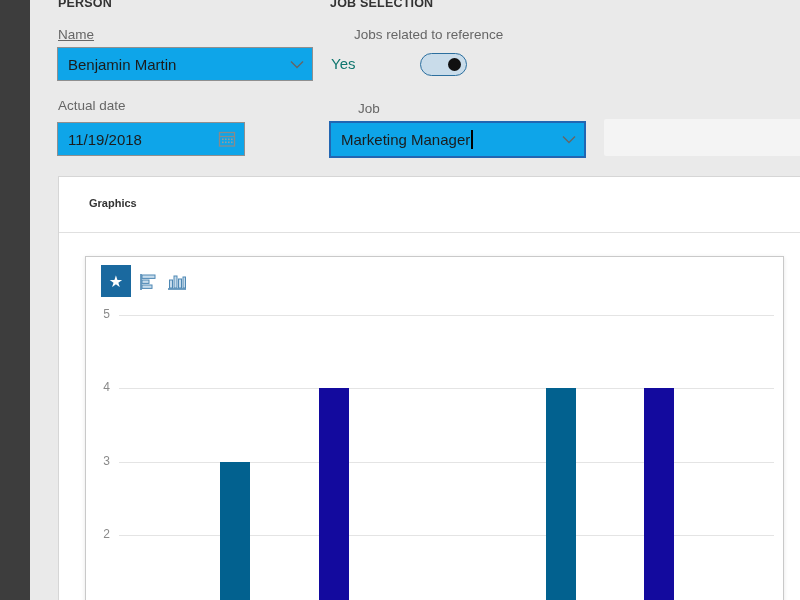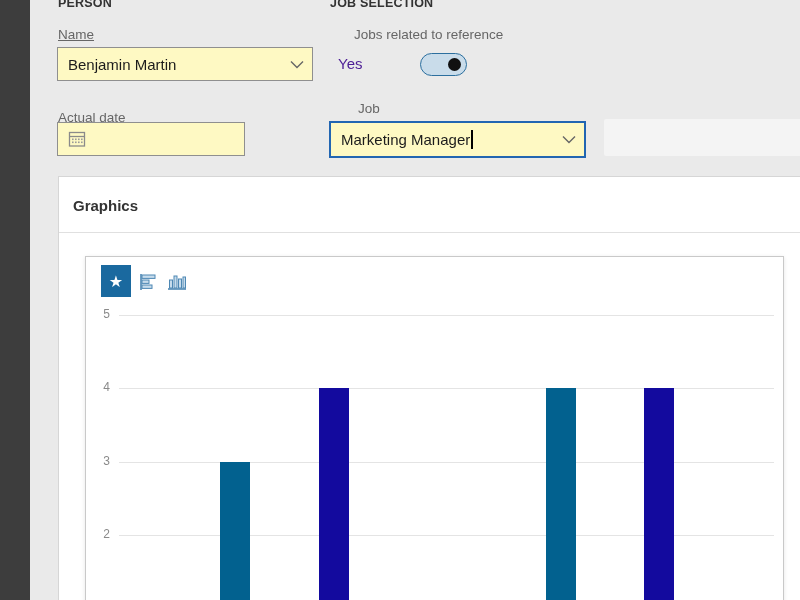--- a/index.html
+++ b/index.html
@@ -6,38 +6,38 @@
   html,body { width:800px; height:600px; overflow:hidden; background:#eaeaea;
               font-family:"Liberation Sans", sans-serif; }
   .abs { position:absolute; }
 
   
   #sidebar { left:0; top:0; width:30px; height:600px; background:#3d3d3d; }
 
   
   .section-title { font-size:12.5px; font-weight:700; color:#333; letter-spacing:.2px; }
   .field-label  { font-size:13.5px; color:#666; }
-  .input-box { background:#fef9c3; border:1px solid #8f8f8f; display:flex; align-items:center;
+  .input-box { background:#0ea5e9; border:1px solid #8f8f8f; display:flex; align-items:center;
                padding:0 8px 0 10px; font-size:15px; color:#1c1c1c; }
   .input-text { flex:1; white-space:nowrap; overflow:hidden; }
   .chevron { flex:0 0 auto; display:flex; align-items:center; }
   .caret { display:inline-block; width:1.5px; height:19px; background:#000; vertical-align:middle; margin-left:1px;}
 
   
   #toggle { left:420px; top:53px; width:47px; height:23px; border-radius:12px;
             background:#c9dcea; border:1.5px solid #2c6f9e; }
   #toggle-knob { position:absolute; right:5px; top:3.5px; width:13px; height:13px;
                  border-radius:50%; background:#111; }
 
   
   #graphics-panel { left:58px; top:176px; width:762px; height:450px; background:#fff;
                     border:1px solid #d6d6d6; }
   #panel-header { position:absolute; left:0; top:0; width:100%; height:56px;
                   border-bottom:1px solid #e0e0e0; }
-  #panel-title { position:absolute; left:14px; top:20px; font-size:15px; font-weight:700; color:#333; }
+  #panel-title { position:absolute; left:30px; top:20px; font-size:11px; font-weight:700; color:#333; }
 
   
   #chart-card { position:absolute; left:26px; top:79px; width:699px; height:420px;
                 background:#fff; border:1px solid #c9c9c9; box-shadow:0 1px 4px rgba(0,0,0,.10); }
   #star-button { position:absolute; left:15px; top:8px; width:30px; height:32px;
                  background:#1a699f; color:#fff; display:flex; align-items:center;
                  justify-content:center; font-size:16px; cursor:pointer; }
   .mini-icon { position:absolute; top:17px; width:18px; height:16px; cursor:pointer; }
 
   .gridline { position:absolute; height:1px; background:#e4e4e4; }
@@ -57,23 +57,24 @@
 
 <div class="abs input-box" style="left:57px; top:47px; width:256px; height:34px;">
   <span class="input-text">Benjamin Martin</span>
   <span class="chevron">
     <svg width="14" height="9" viewBox="0 0 14 9">
         <path d="M1 1.5 L7 7.5 L13 1.5" stroke="#666" stroke-width="1.4" fill="none"></path>
       </svg>
   </span>
 </div>
 
-<div class="abs field-label" style="left:58px; top:110px;">Actual date</div>
+<div class="abs field-label" style="left:58px; top:98px;">Actual date</div>
 
 <div class="abs input-box" style="left:57px; top:122px; width:188px; height:34px;">
+  <span class="input-text">11/19/2018</span>
   <span class="chevron">
     <svg width="18" height="18" viewBox="0 0 18 18">
       <rect x="1.5" y="2.5" width="15" height="13.5" fill="none" stroke="#8a8a8a" stroke-width="1.3"></rect>
       <line x1="1.5" y1="6.5" x2="16.5" y2="6.5" stroke="#8a8a8a" stroke-width="1.3"></line>
       <g fill="#9a9a9a">
         <rect x="4" y="8.5" width="1.6" height="1.6"></rect>
           <rect x="7" y="8.5" width="1.6" height="1.6"></rect>
           <rect x="10" y="8.5" width="1.6" height="1.6"></rect>
           <rect x="13" y="8.5" width="1.6" height="1.6"></rect>
         <rect x="4" y="11.5" width="1.6" height="1.6"></rect>
@@ -82,21 +83,21 @@
           <rect x="13" y="11.5" width="1.6" height="1.6"></rect>
       </g>
     </svg>
   </span>
 </div>
 
 <div class="abs section-title" style="left:330px; top:-4px;">JOB SELECTION</div>
 
 <div class="abs field-label" style="left:330px; top:27px;margin-left:24px;">Jobs related to reference</div>
 
-<div class="abs" style="left:338px; top:55px; font-size:15px; color:#4c1d95;">Yes</div>
+<div class="abs" style="left:331px; top:55px; font-size:15px; color:#0f766e;">Yes</div>
 
 <div id="toggle" class="abs">
   <div id="toggle-knob"></div>
 </div>
 
 <div class="abs field-label" style="left:330px; top:101px;margin-left:28px;">Job</div>
 
 <div class="abs input-box" style="left:329px; top:121px; width:257px; height:37px; border:2px solid #2266b2;justify-content:center;">
   <span style="white-space:nowrap;">Marketing Manager</span>
     <span class="caret"></span>

